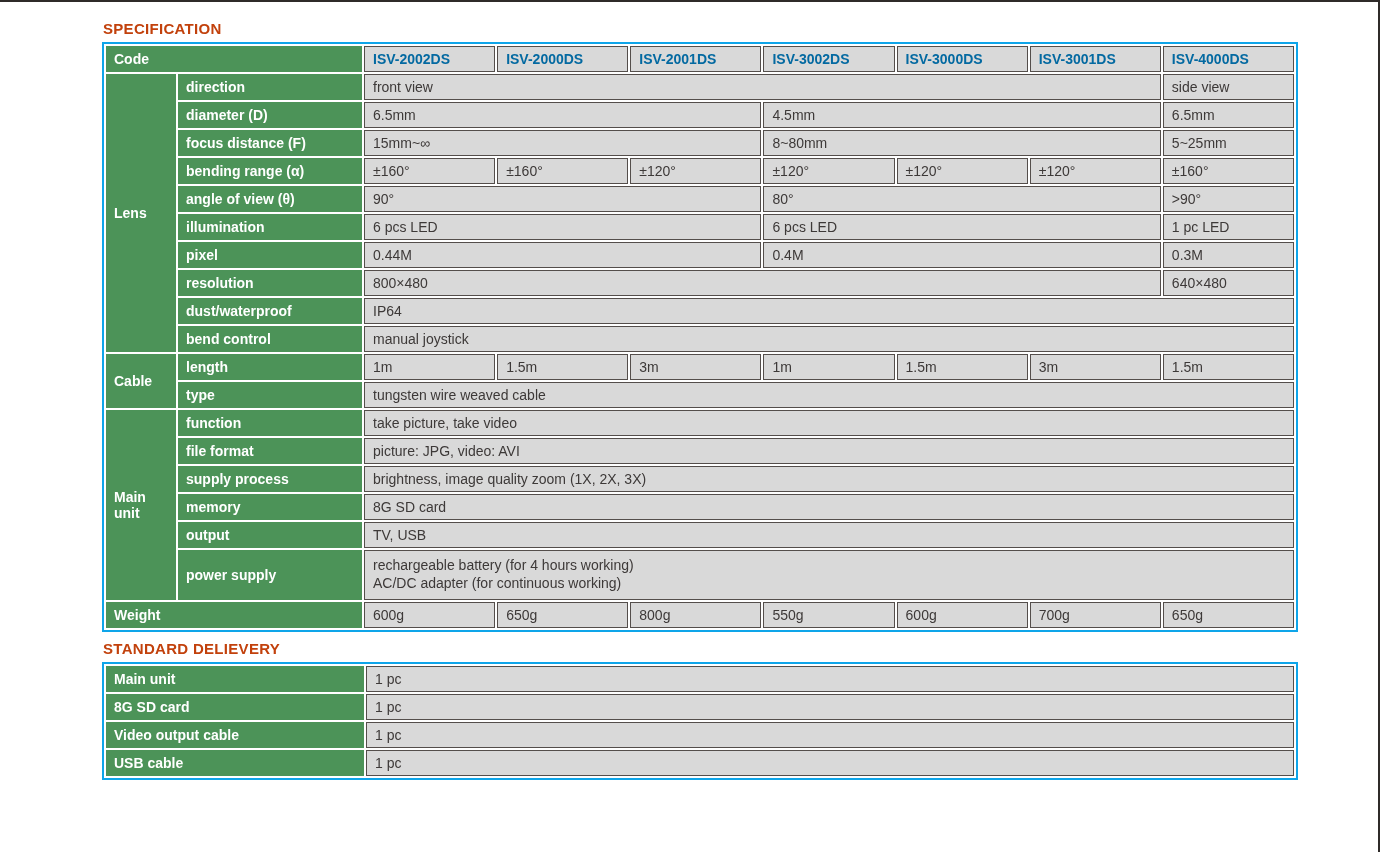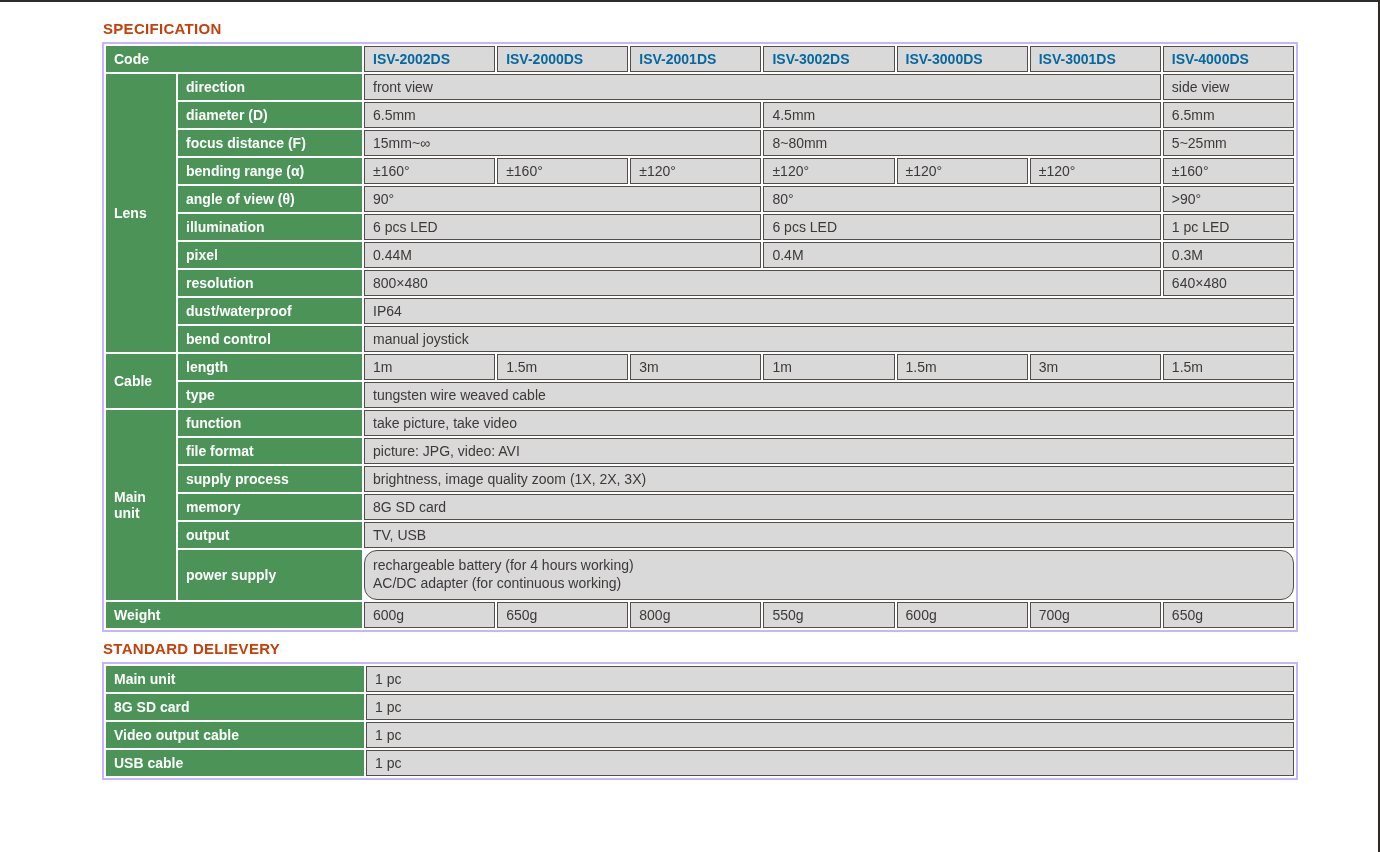--- a/index.html
+++ b/index.html
@@ -13,34 +13,34 @@
     overflow:hidden;
   }
   .content{padding:10px 0 0 102px;}
   .section-title{
     font-size:15px;font-weight:bold;color:#c2410c;
     letter-spacing:.3px;margin:8px 0 5px 1px;
   }
   .section-title.second{}
   table{
     border-collapse:separate;border-spacing:2px;
-    background:#ffffff;border:2px solid #c4b5fd;
+    background:#ffffff;border:2px solid #0ea5e9;
     table-layout:fixed;
   }
   table.spec{width:1196px;}
   table.del{width:1196px;}
   td{
     height:24px;font-size:14px;padding:0 8px;
     vertical-align:middle;overflow:hidden;white-space:nowrap;
   }
   td.g{background:#4c9358;color:#ffffff;font-weight:bold;border:0;}
   td.grp{white-space:normal;line-height:1.15;}
   td.d{background:#d9d9d9;color:#3d3938;border:1px solid #544e4b;}
   td.model{font-weight:bold;color:#0369a1;}
-  td.ps{height:48px;white-space:normal;border-radius:13px;}
+  td.ps{height:48px;white-space:normal;}
   td.ps .ln{line-height:1.28;}
   .c-group{width:70px;}
   .c-prop{width:184px;}
   .del-label{width:258px;}
 </style>
 </head>
 <body>
 
 <div class="content">
 

